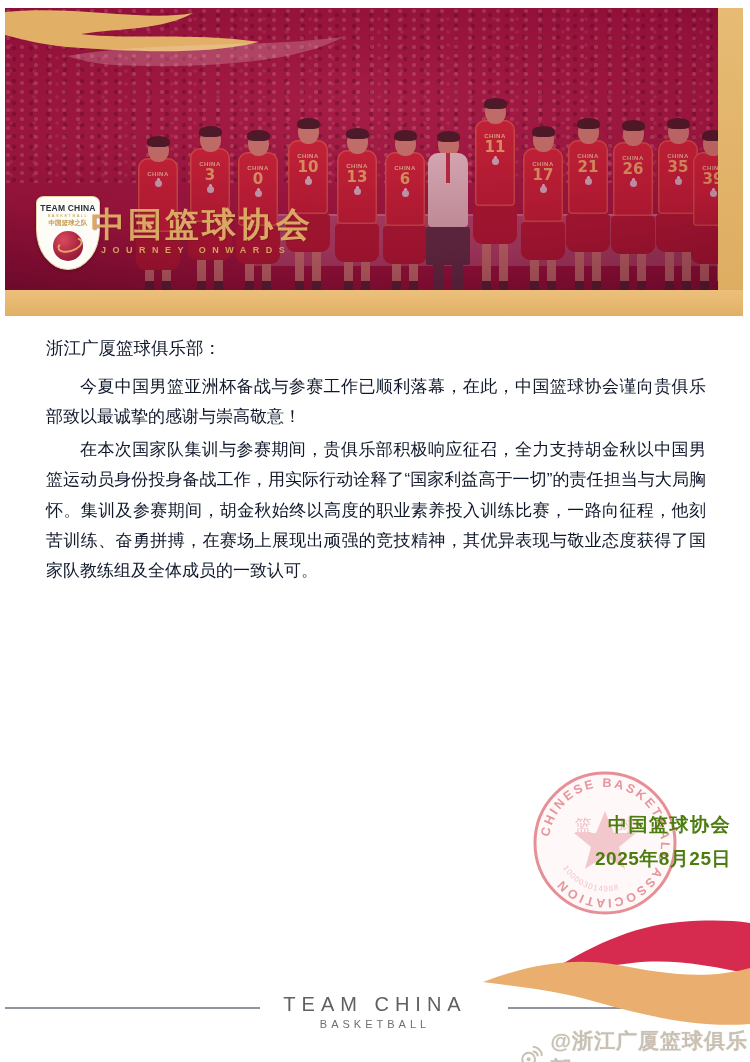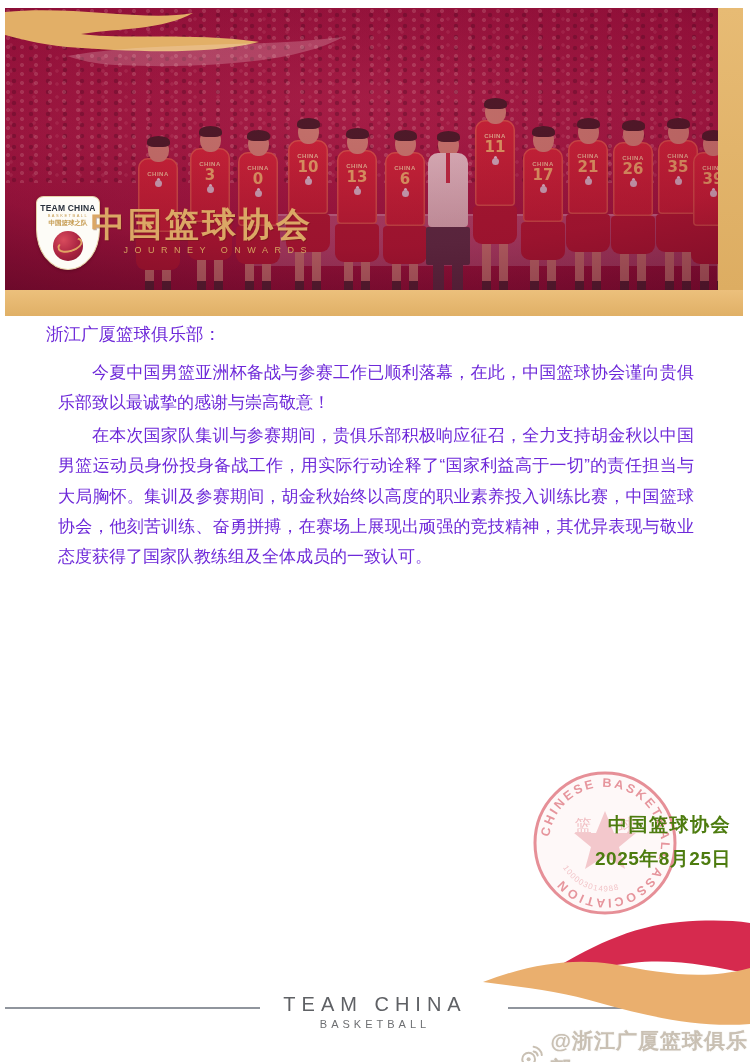--- a/index.html
+++ b/index.html
@@ -66,28 +66,28 @@
     background:radial-gradient(circle at 35% 30%, #d84b5c 0%, #a92341 55%, #82152f 100%);
     position:relative; overflow:hidden;
   }
   .badge-ball::before { content:""; position:absolute; left:4px; top:7px; width:22px; height:10px;
     border-radius:50%; border:2px solid rgba(233,185,105,.85); border-top-color:transparent; transform:rotate(-18deg); }
   .banner-title { position:absolute; left:86px; top:198px; z-index:7; }
   .banner-title h1 {
     margin:0; font-size:34px; line-height:36px; font-weight:bold; letter-spacing:3px;
     color:#dba765; text-shadow:1px 1px 0 rgba(90,30,10,.35);
   }
-  .banner-sub { margin-top:3px; padding-left:10px; font-size:9px; letter-spacing:6.5px; color:#d4a15e; font-weight:normal;text-align:right; }
+  .banner-sub { margin-top:3px; padding-left:10px; font-size:9px; letter-spacing:6.5px; color:#d4a15e; font-weight:bold; }
   .strip-right { position:absolute; top:0; left:713px; width:25px; height:282px; background:linear-gradient(180deg,#e7bb74,#ddad62); z-index:8; }
   .band-bottom { position:absolute; top:282px; left:0; width:738px; height:26px; background:linear-gradient(180deg,#ecc07c,#e0b066); z-index:8; }
 
   
-  .letter { position:absolute; top:320px; left:46px; width:660px; color:#6d28d9; }
+  .letter { position:absolute; top:334px; left:46px; width:660px; color:#0f172a; }
   .salutation { font-size:17.5px; line-height:28px; margin-bottom:10px; font-weight:500; }
-  .letter p { font-size:17px; line-height:30.4px; margin:2px 12px; text-indent:2em; text-align:justify; }
+  .letter p { font-size:17px; line-height:30.4px; margin:2px 0; text-indent:2em; text-align:justify; }
 
   
   .seal-wrap { position:absolute; top:769px; left:531px; width:148px; height:148px; }
   .sign-org, .sign-date { position:absolute; left:531px; width:200px; text-align:right; color:#4d7c0f; }
   .sign-org { top:812px; font-size:19px; font-weight:600; letter-spacing:1.5px; }
   .sign-date { top:846px; font-size:19px; font-weight:700; letter-spacing:.5px; }
 
   
   .fline { position:absolute; top:1007px; height:2px; background:#90959d; }
   .fline-left { left:5px; width:255px; }
@@ -296,21 +296,21 @@
     <div class="banner-sub">JOURNEY ONWARDS</div>
   </div>
 
   <div class="strip-right"></div>
   <div class="band-bottom"></div>
 </div>
 
 <div class="letter">
   <div class="salutation">浙江广厦篮球俱乐部：</div>
   <p>今夏中国男篮亚洲杯备战与参赛工作已顺利落幕，在此，中国篮球协会谨向贵俱乐部致以最诚挚的感谢与崇高敬意！</p>
-  <p>在本次国家队集训与参赛期间，贵俱乐部积极响应征召，全力支持胡金秋以中国男篮运动员身份投身备战工作，用实际行动诠释了“国家利益高于一切”的责任担当与大局胸怀。集训及参赛期间，胡金秋始终以高度的职业素养投入训练比赛，中国篮球协会，他刻苦训练、奋勇拼搏，在赛场上展现出顽强的竞技精神，其优异表现与敬业态度获得了国家队教练组及全体成员的一致认可。</p>
+  <p>在本次国家队集训与参赛期间，贵俱乐部积极响应征召，全力支持胡金秋以中国男篮运动员身份投身备战工作，用实际行动诠释了“国家利益高于一切”的责任担当与大局胸怀。集训及参赛期间，胡金秋始终以高度的职业素养投入训练比赛，一路向征程，他刻苦训练、奋勇拼搏，在赛场上展现出顽强的竞技精神，其优异表现与敬业态度获得了国家队教练组及全体成员的一致认可。</p>
 </div>
 
 <div class="seal-wrap">
   <svg width="148" height="148" viewBox="0 0 148 148">
     <defs>
       <path id="ringPath" d="M18,74 A56,56 0 1 1 130,74 A56,56 0 1 1 18,74"></path>
       <path id="codePath" d="M30,95 A49,49 0 0 0 118,95"></path>
     </defs>
     <circle cx="74" cy="74" r="70" fill="rgba(244,182,187,.10)" stroke="#e68f97" stroke-width="3"></circle>
     <polygon points="74,42 83,64 105,64 88,78 94,100 74,87 54,100 60,78 43,64 65,64" fill="#e68f97" opacity=".45"></polygon>

